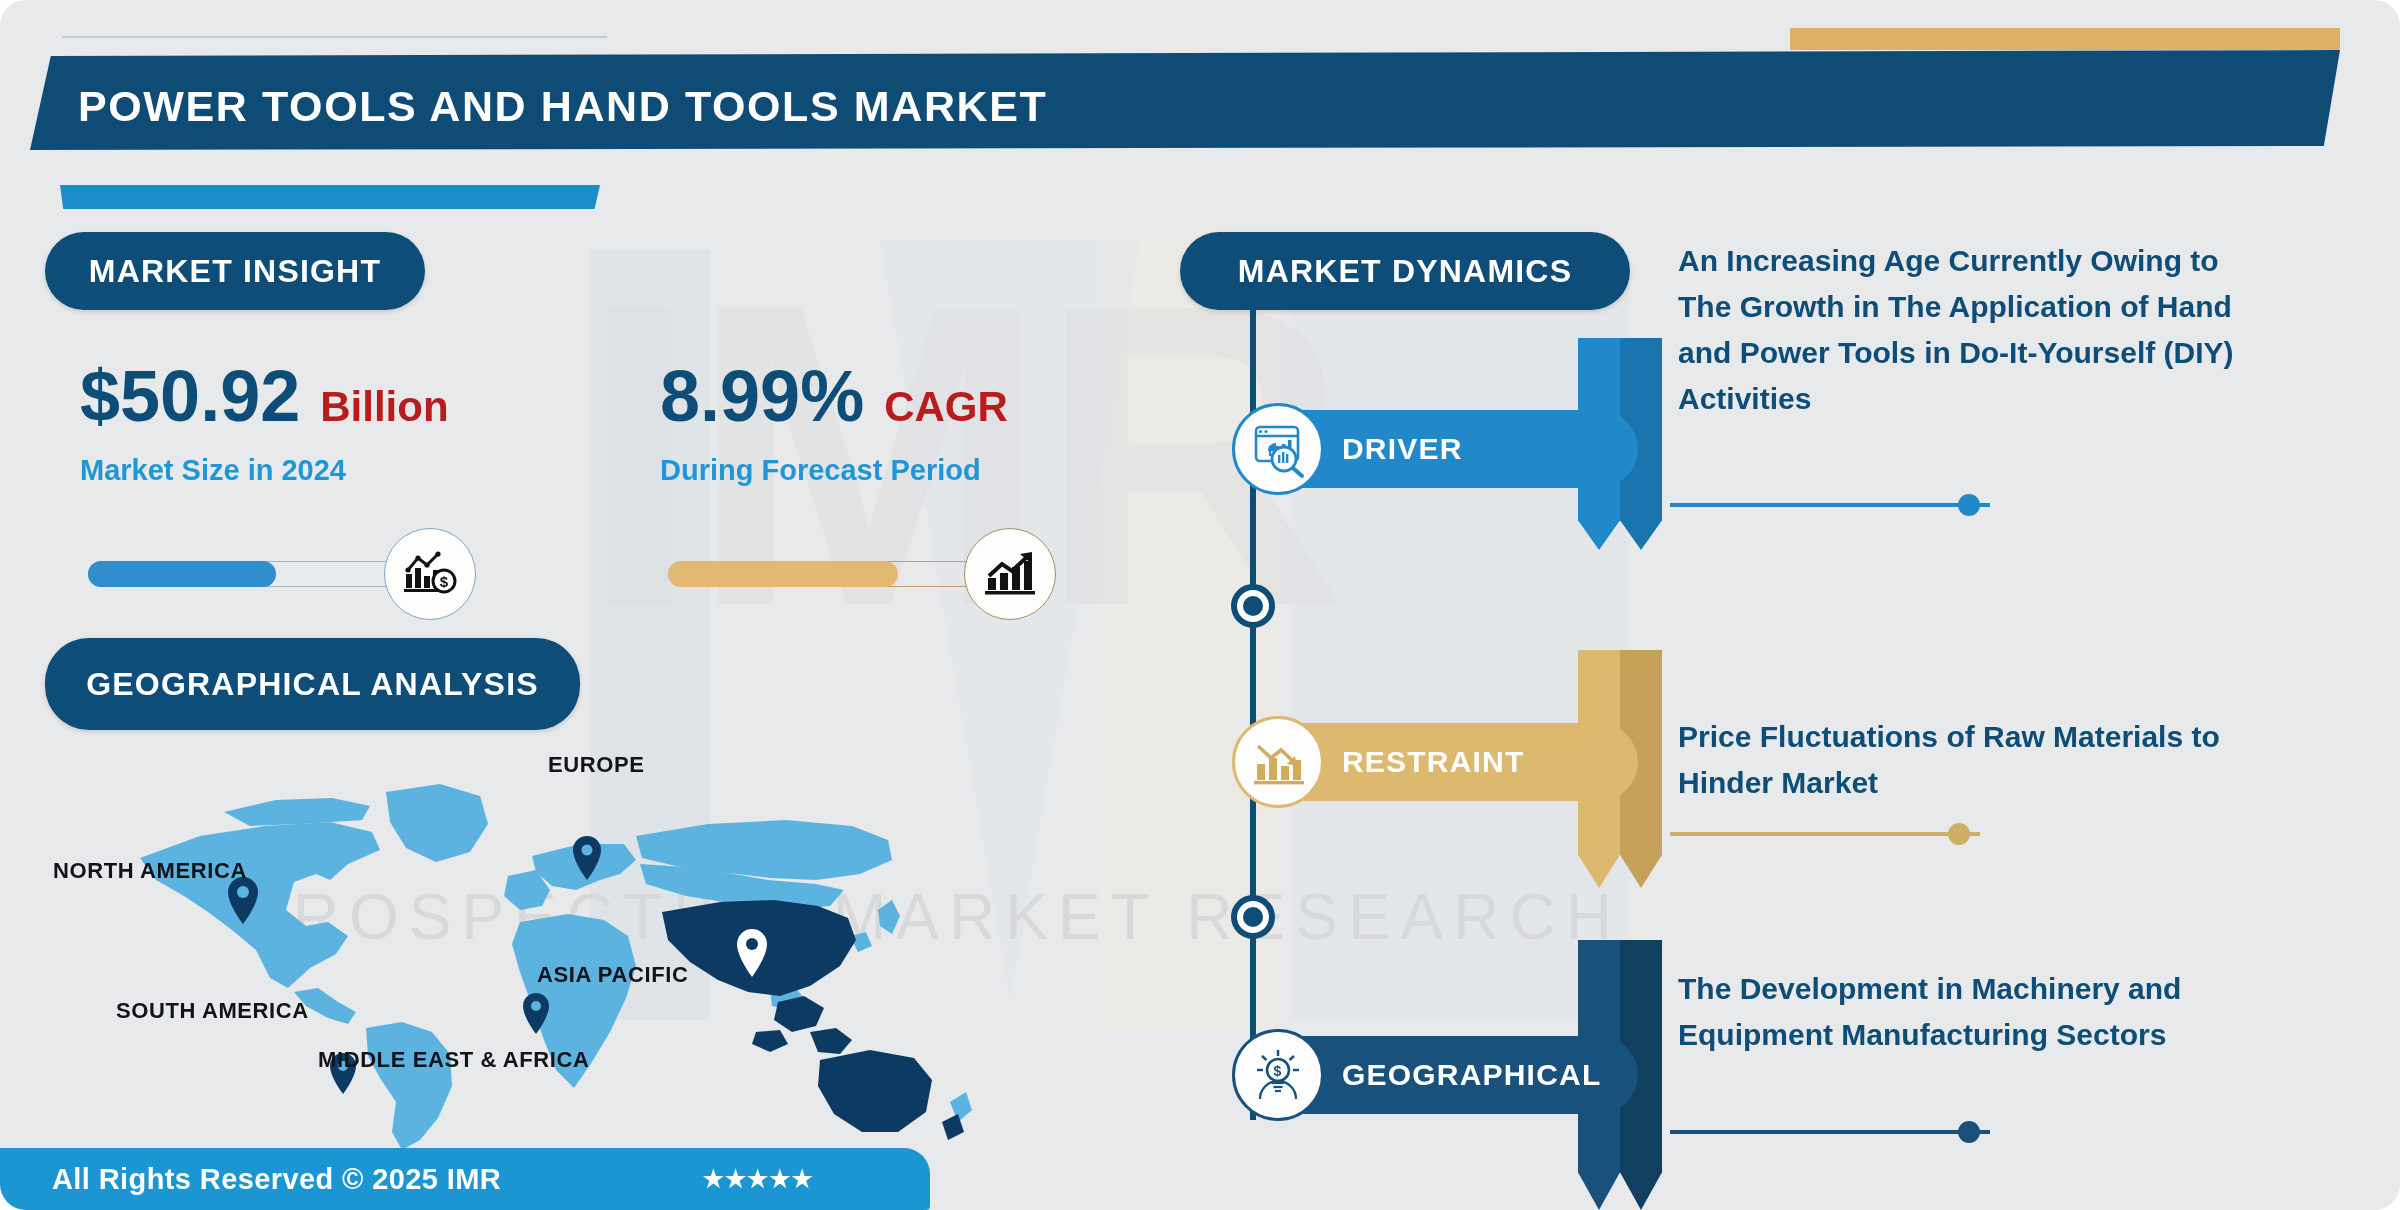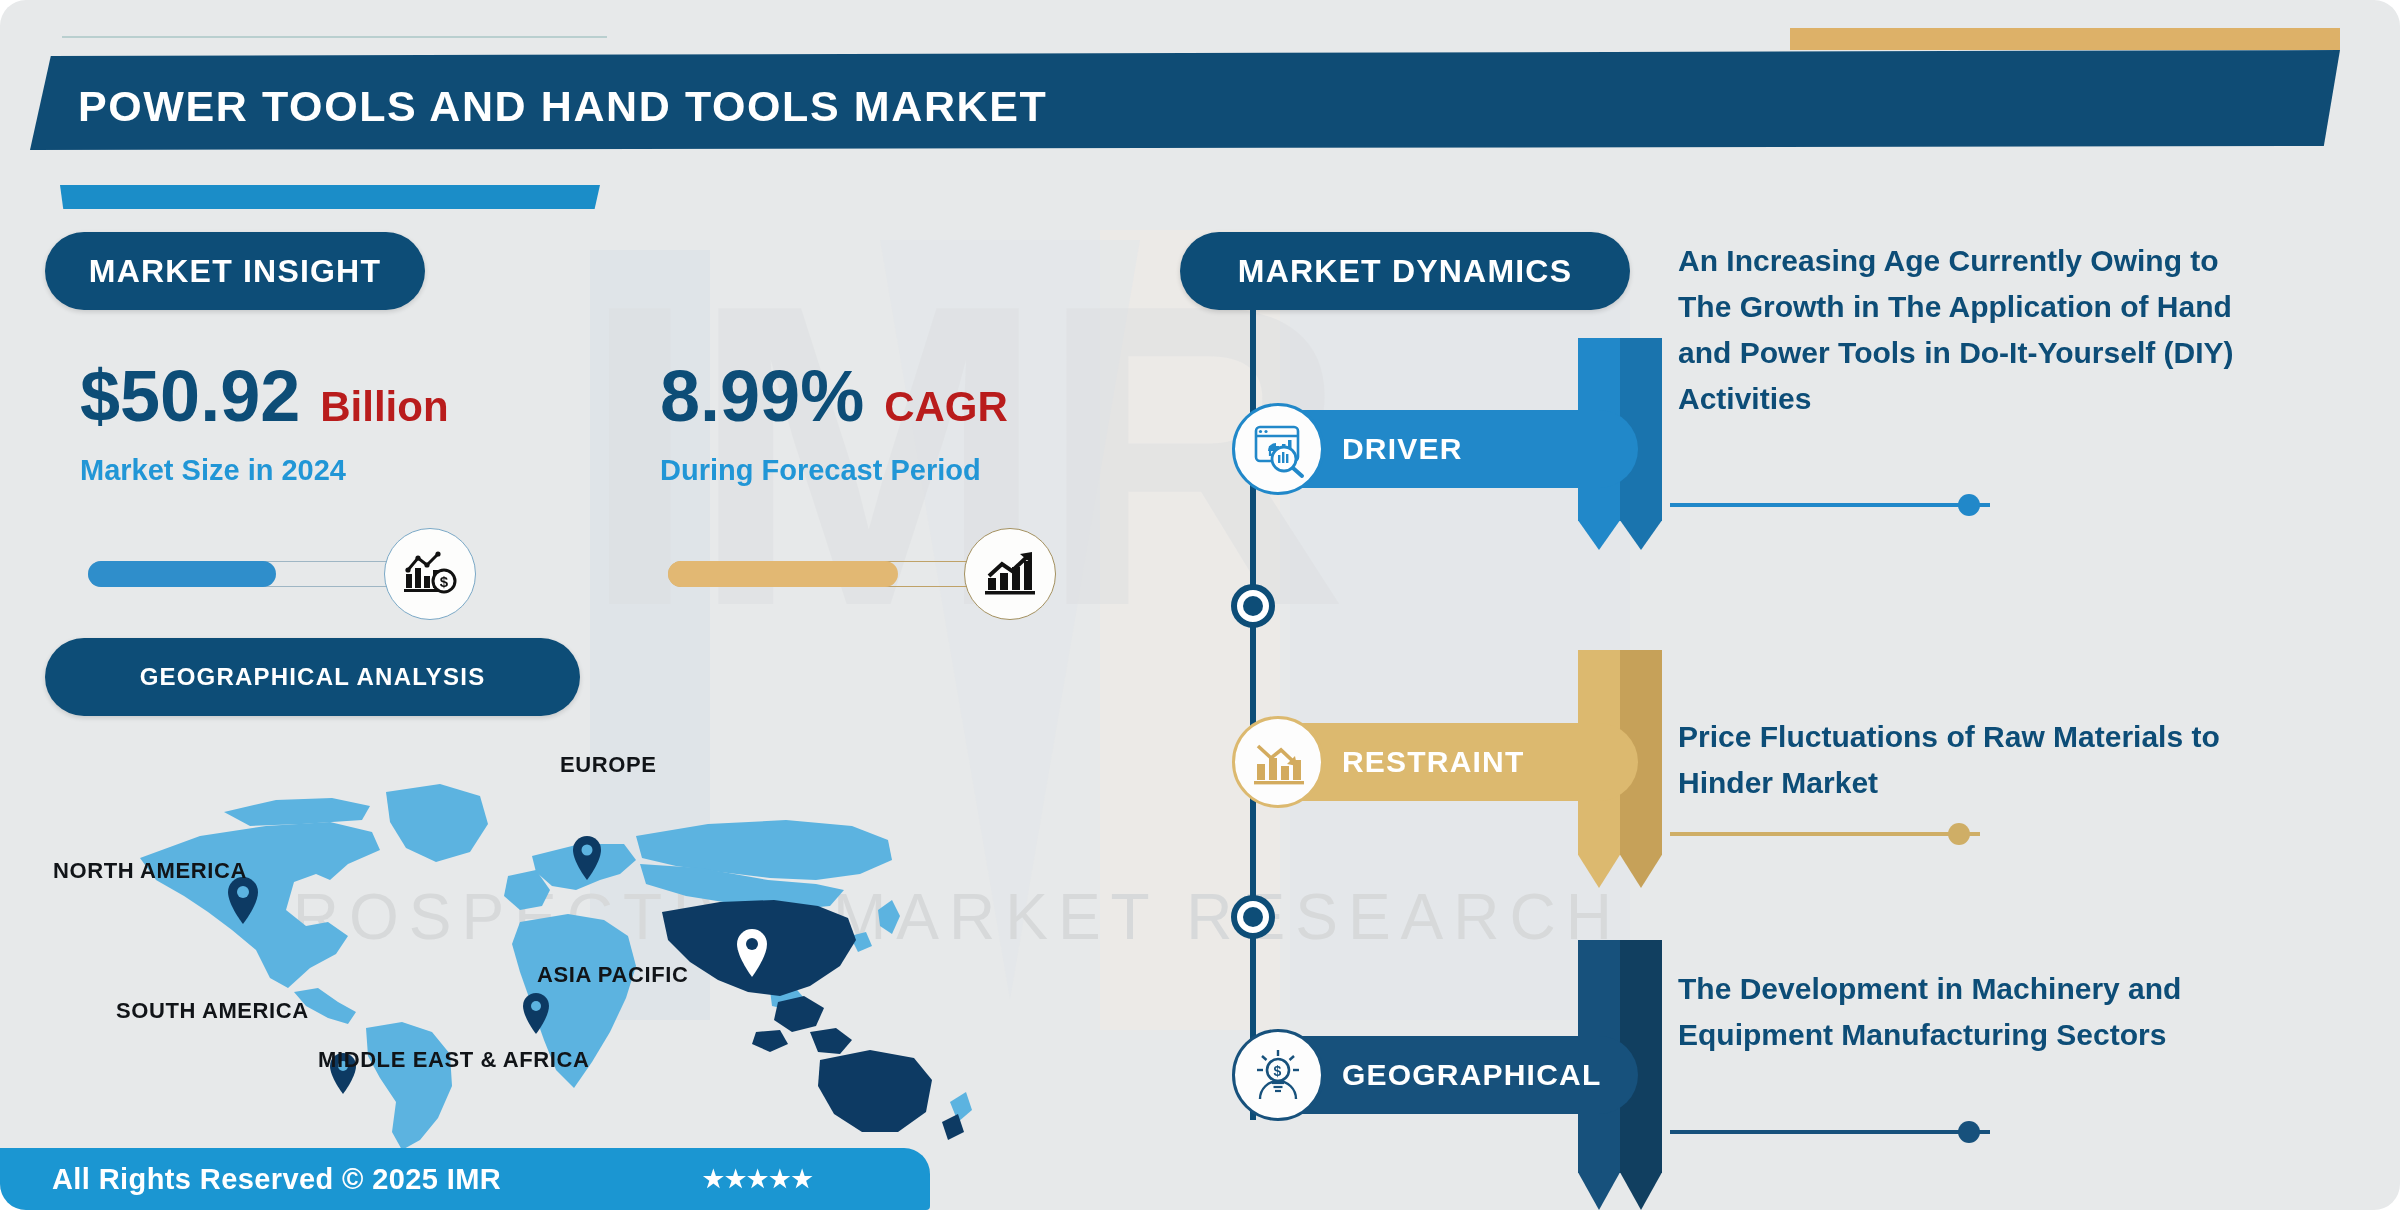--- a/index.html
+++ b/index.html
@@ -62,21 +62,21 @@
     clip-path: polygon(0 0, 100% 0, 99% 100%, 0.6% 100%);
   }
   
   .pill{
     position:absolute; background:#0d4d77;
     border-radius:44px; display:flex; align-items:center; justify-content:center;
     color:#fff; font-weight:700; letter-spacing:1.2px;
     box-shadow:0 2px 5px rgba(0,0,0,.14);
   }
   #pill-insight{ left:45px; top:232px; width:380px; height:78px; font-size:32px; }
-  #pill-geo{    left:45px; top:638px; width:535px; height:78px; font-size:24px; }
+  #pill-geo{    left:45px; top:638px; width:535px; height:92px; font-size:32px; }
   #pill-dyn{    left:1180px; top:232px; width:450px; height:78px; font-size:32px; }
 
   
   .kpi{ position:absolute; }
   #kpi1{ left:80px; top:360px; }
   #kpi2{ left:660px; top:360px; }
   .kpi-row{ display:flex; align-items:baseline; gap:20px; }
   .kpi-val{ font-size:72px; font-weight:700; color:#0d4d77; line-height:1; }
   .kpi-unit{ font-size:42px; font-weight:600; color:#b91c1c; line-height:1; }
   .kpi-sub{ margin-top:22px; font-size:29px; font-weight:600; color:#2196d6; }
@@ -291,21 +291,21 @@
         <circle cx="456" cy="266" r="5" fill="#5cb3e0"></circle>
       </g>
       <g fill="#ffffff">
         <path d="M657 204 a15 15 0 1 1 30 0 c0 13 -15 33 -15 33 c0 0 -15 -20 -15 -33 Z"></path>
         <circle cx="672" cy="204" r="6" fill="#0d3a63"></circle>
       </g>
     </svg>
 
     <span class="map-label" style="left:-27px; top:118px;">NORTH AMERICA</span>
     <span class="map-label" style="left:36px; top:258px;text-align:center;">SOUTH AMERICA</span>
-    <span class="map-label" style="left:468px; top:12px;margin-left:12px;">EUROPE</span>
+    <span class="map-label" style="left:468px; top:12px;">EUROPE</span>
     <span class="map-label" style="left:238px; top:307px;">MIDDLE EAST &amp; AFRICA</span>
     <span class="map-label" style="left:457px; top:222px;">ASIA PACIFIC</span>
   </div>
 
   <div class="pill" id="pill-dyn">MARKET DYNAMICS</div>
 
   <div id="timeline-spine"></div>
   <div class="node" id="node1"></div>
   <div class="node" id="node2"></div>
 

